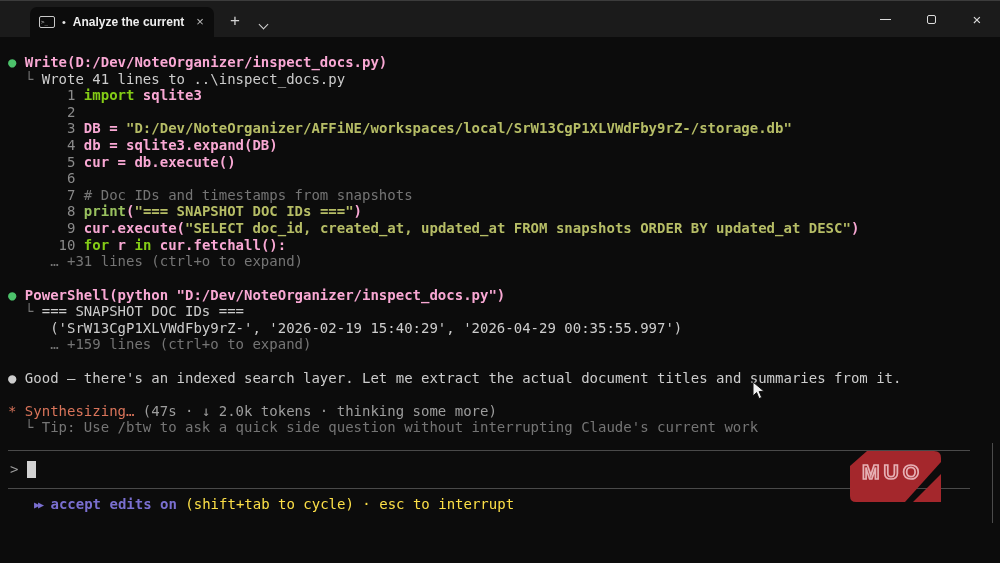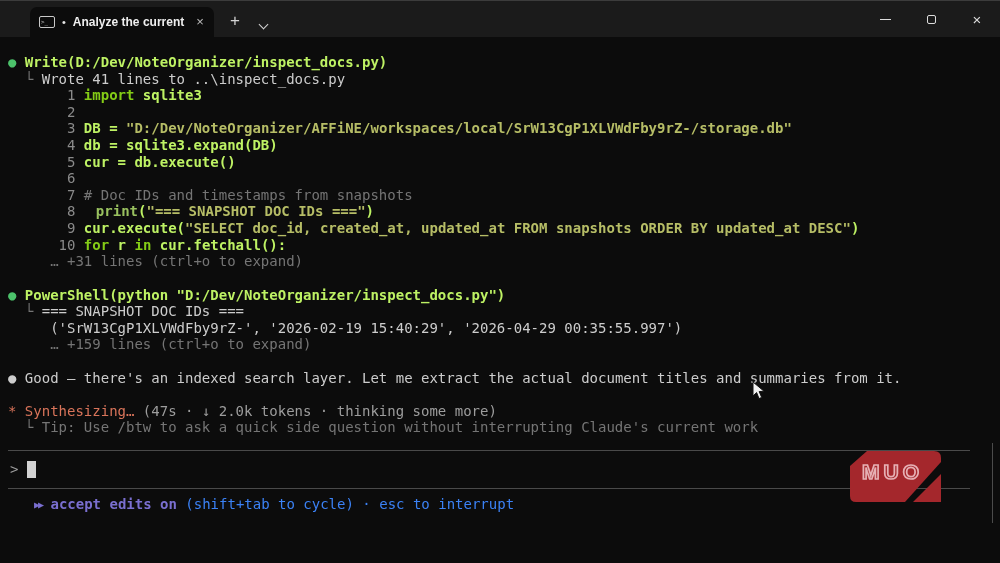--- a/index.html
+++ b/index.html
@@ -28,40 +28,40 @@
   .wc { width:46px; height:100%; display:flex; align-items:center; justify-content:center; cursor:pointer; }
   .min-glyph { width:11px; height:1px; background:#dcdcdc; display:block; }
   .max-glyph { width:9px; height:9px; border:1px solid #dcdcdc; border-radius:2px; display:block; }
   .wc-close { color:#dcdcdc; font-size:15px; font-family:"Liberation Sans",sans-serif; }
 
   
   .terminal { position:absolute; top:37px; left:0; right:0; bottom:0; background:#0c0c0c;
     padding:17px 0 0 8px; font-size:14px; }
   .tl { white-space:pre; height:16.62px; line-height:16.62px; font-size:14px; }
   .c-g  { color:#4cc26b; }                       
-  .c-b  { color:#bef264; font-weight:bold; }     
+  .c-b  { color:#f9a8d4; font-weight:bold; }     
   .c-w  { color:#cdcdcd; }                       
   .c-d  { color:#757575; }                       
   .c-n  { color:#8a8a8a; }                       
   .c-k  { color:#84cc16; font-weight:bold; }     
   .c-s  { color:#b6bd66; font-weight:bold; }     
-  .c-f  { color:#99c15f; font-weight:bold;margin-left:12px; }     
+  .c-f  { color:#99c15f; font-weight:bold; }     
   .c-o  { color:#d9745a;margin-top:22px; }                       
   .c-gr { color:#9d9d9d; }                       
 
   .input-box { margin:14px 30px 0 0; border-top:1px solid #4a4a4a; border-bottom:1px solid #4a4a4a;
     padding:10px 0 10px 2px; display:flex; align-items:center; }
   .prompt-symbol { color:#9c9c9c; font-size:14px; line-height:17px; }
   .cursor { display:inline-block; width:9px; height:17px; background:#d2d2d2; margin-left:9px; }
 
   .status { margin-top:7px; padding-left:26px; font-size:14px; line-height:17px; }
   .status span { white-space:pre; }
   .s-tri { color:#7a6fd0; font-size:10px; letter-spacing:-2px; vertical-align:1px; }
   .s-label { color:#7a6fd0; font-weight:bold; }
-  .s-hint { color:#3b82f6; }
+  .s-hint { color:#fde047; }
 
   .scroll-mark { position:absolute; left:992px; top:443px; width:1px; height:80px; background:#4b4b4b; }
 
   .muo { position:absolute; left:846px; top:449px; }
   .mouse-cursor { position:absolute; left:752px; top:381px; }
 </style>
 </head>
 <body>
 
 <div class="window">

